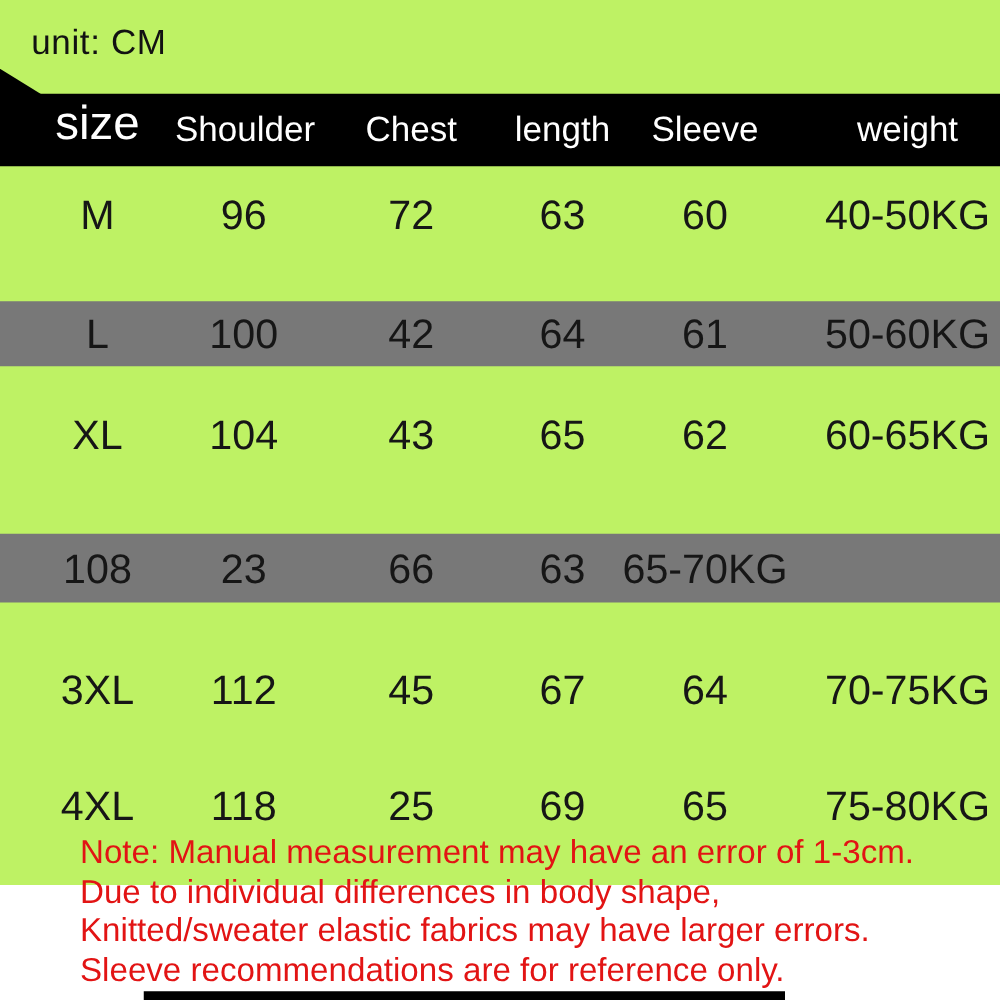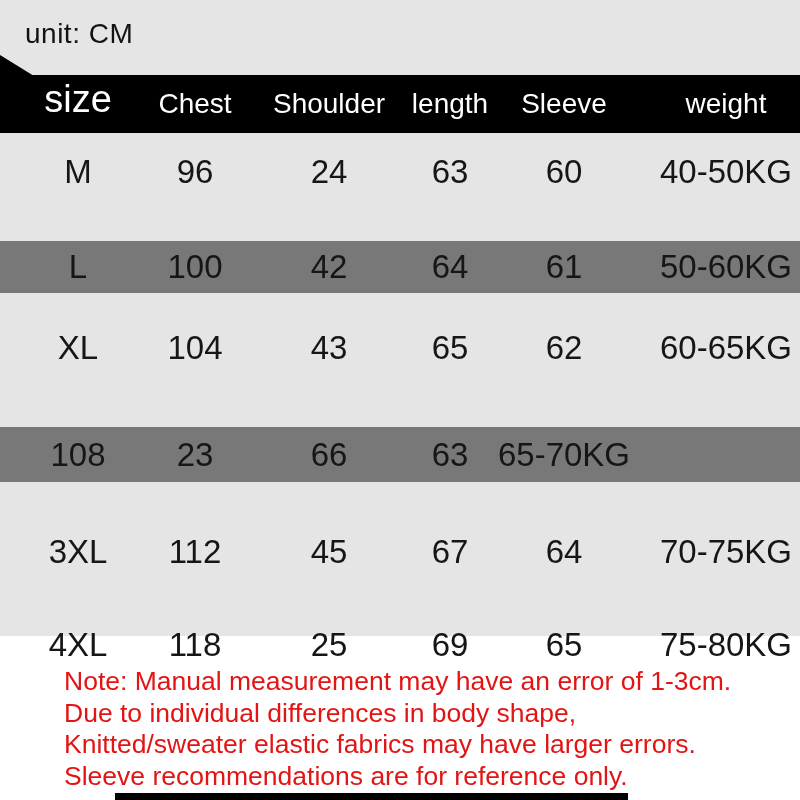--- a/index.html
+++ b/index.html
@@ -1,17 +1,17 @@
 <!DOCTYPE html>
 <html><head>
 <meta charset="utf-8">
 <style>
   html,body{margin:0;padding:0;background:#ffffff;}
   body{width:800px;height:800px;font-family:"Liberation Sans",sans-serif;position:relative;overflow:hidden;}
-  .page{position:absolute;left:0;top:0;width:800px;height:636px;background:#e5e5e5;}
+  .page{position:absolute;left:0;top:0;width:800px;height:708px;background:#bef264;}
   .unit{position:absolute;left:25px;top:18px;font-size:28px;color:#121212;letter-spacing:0.5px;}
   .corner-tab{position:absolute;left:0;top:55px;width:34px;height:21px;background:#000;
               clip-path:polygon(0 0,100% 100%,0 100%);}
   .grid6{display:grid;grid-template-columns:124px 110px 158px 84px 144px 180px;align-items:center;padding-left:16px;}
   .header{position:absolute;left:0;top:75px;width:800px;height:58px;background:#000;}
   .hcell{color:#ffffff;text-align:center;font-size:28px;}
   .hcell.size{font-size:38px;transform:translateY(-5px);}
   .row{position:absolute;left:0;width:800px;height:52px;}
   .row.alt{background:#787878;}
   .cell{text-align:center;font-size:33px;color:#161616;}
@@ -22,31 +22,31 @@
 <body>
 
 <div class="page">
 
   <div class="unit">unit: CM</div>
 
   <div class="corner-tab"></div>
 
   <div class="header grid6">
     <div class="hcell size">size</div>
+    <div class="hcell">Shoulder</div>
     <div class="hcell">Chest</div>
-    <div class="hcell">Shoulder</div>
     <div class="hcell">length</div>
     <div class="hcell">Sleeve</div>
     <div class="hcell">weight</div>
   </div>
 
   <div class="row grid6" style="top:146px">
     <div class="cell">M</div>
     <div class="cell">96</div>
-    <div class="cell">24</div>
+    <div class="cell">72</div>
     <div class="cell">63</div>
     <div class="cell">60</div>
     <div class="cell">40-50KG</div>
   </div>
 
   <div class="row grid6 alt" style="top:241px">
     <div class="cell">L</div>
     <div class="cell">100</div>
     <div class="cell">42</div>
     <div class="cell">64</div>

